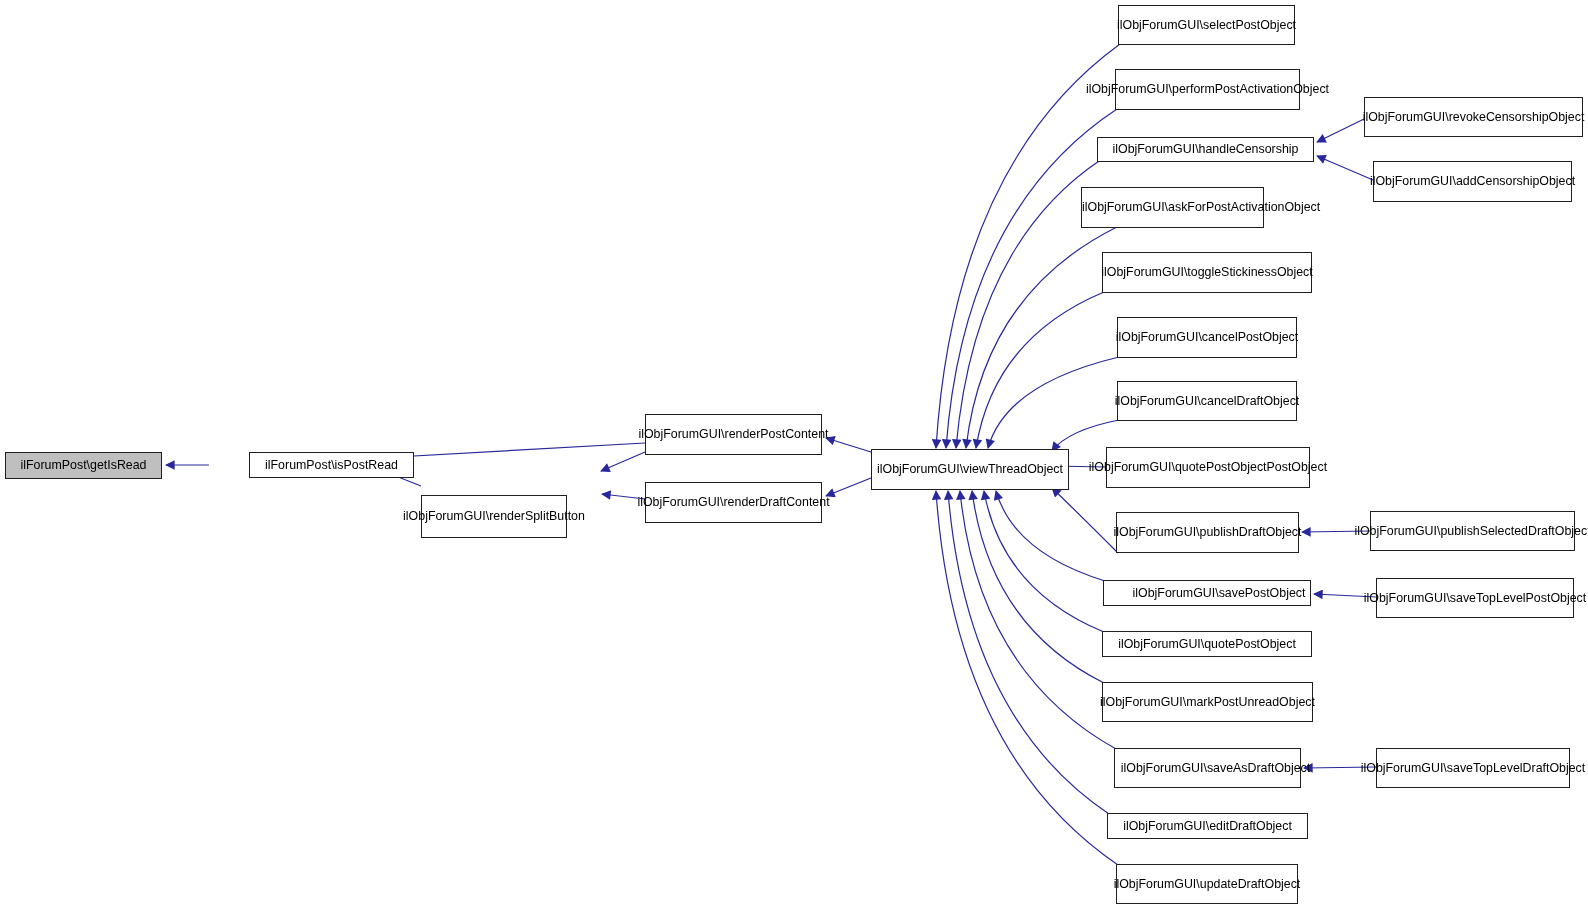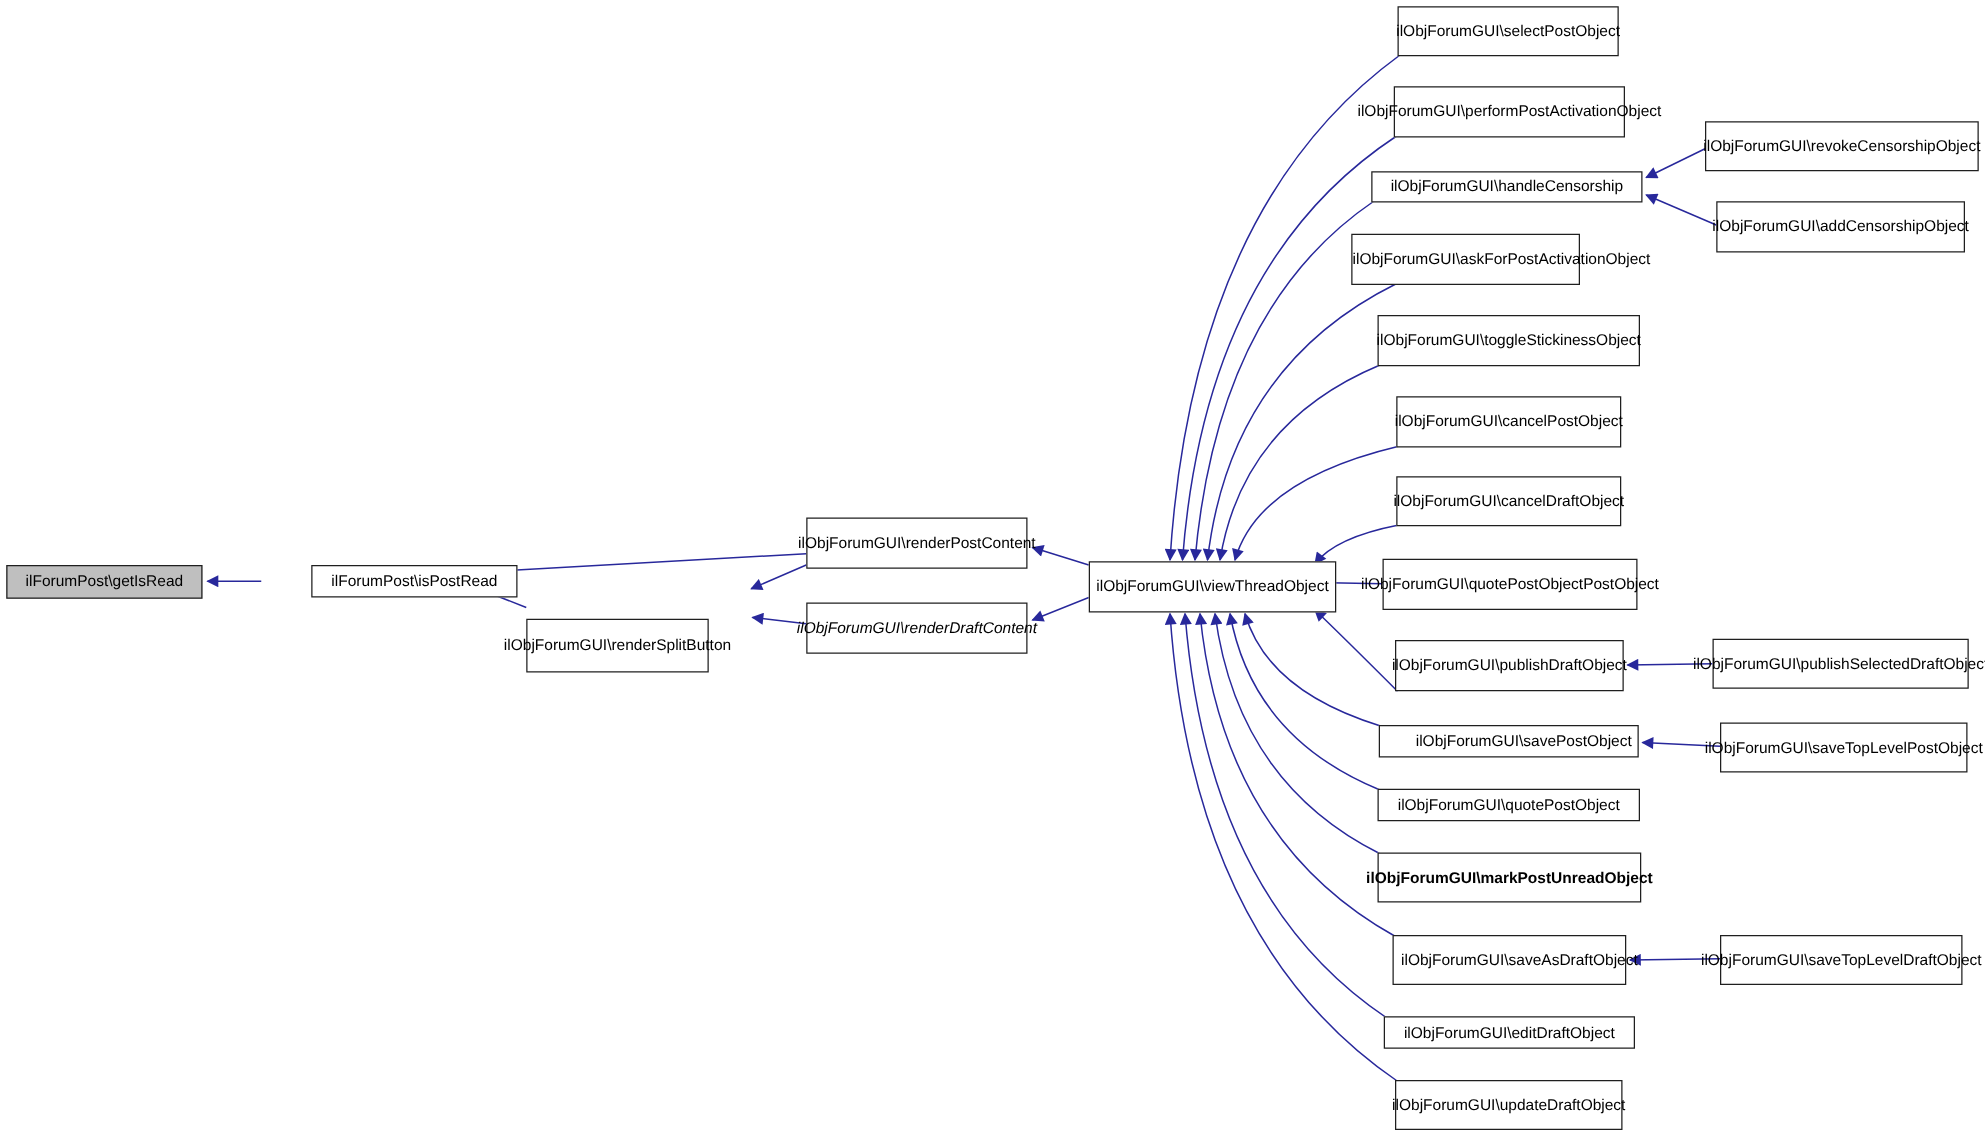--- a/index.html
+++ b/index.html
@@ -102,21 +102,21 @@
         <span class="line">ilForumPost\isPostRead</span>
       </div>
       <div class="node" style="left: 421px; top: 495px; width: 146px; height: 43px;">
         <span class="line">ilObjForumGUI\renderSplit</span>
         <span class="line">Button</span>
       </div>
       <div class="node" style="left: 645px; top: 414px; width: 177px; height: 41px;">
         <span class="line">ilObjForumGUI\renderPost</span>
         <span class="line">Content</span>
       </div>
-      <div class="node" style="left: 645px; top: 482px; width: 177px; height: 41px; font-style: italic;">
+      <div class="node" style="left: 645px; top: 482px; width: 177px; height: 41px;">
         <span class="line">ilObjForumGUI\renderDraft</span>
         <span class="line">Content</span>
       </div>
       <div class="node" style="left: 871px; top: 449px; width: 198px; height: 41px;">
         <span class="line">ilObjForumGUI\viewThread</span>
         <span class="line">Object</span>
       </div>
       <div class="node" style="left: 1118px; top: 5px; width: 177px; height: 40px;">
         <span class="line">ilObjForumGUI\selectPost</span>
         <span class="line">Object</span>
@@ -151,21 +151,21 @@
       <div class="node" style="left: 1116px; top: 512px; width: 183px; height: 41px;">
         <span class="line">ilObjForumGUI\publishDraft</span>
         <span class="line">Object</span>
       </div>
       <div class="node" style="left: 1103px; top: 580px; width: 208px; height: 26px; padding-left: 24px;">
         <span class="line">ilObjForumGUI\savePostObject</span>
       </div>
       <div class="node" style="left: 1102px; top: 631px; width: 210px; height: 26px;">
         <span class="line">ilObjForumGUI\quotePostObject</span>
       </div>
-      <div class="node" style="left: 1102px; top: 682px; width: 211px; height: 40px; font-weight: bold;">
+      <div class="node" style="left: 1102px; top: 682px; width: 211px; height: 40px;">
         <span class="line">ilObjForumGUI\markPostUnread</span>
         <span class="line">Object</span>
       </div>
       <div class="node" style="left: 1114px; top: 748px; width: 187px; height: 40px; padding-left: 16px;">
         <span class="line">ilObjForumGUI\saveAsDraft</span>
         <span class="line">Object</span>
       </div>
       <div class="node" style="left: 1107px; top: 813px; width: 201px; height: 26px;">
         <span class="line">ilObjForumGUI\editDraftObject</span>
       </div>

